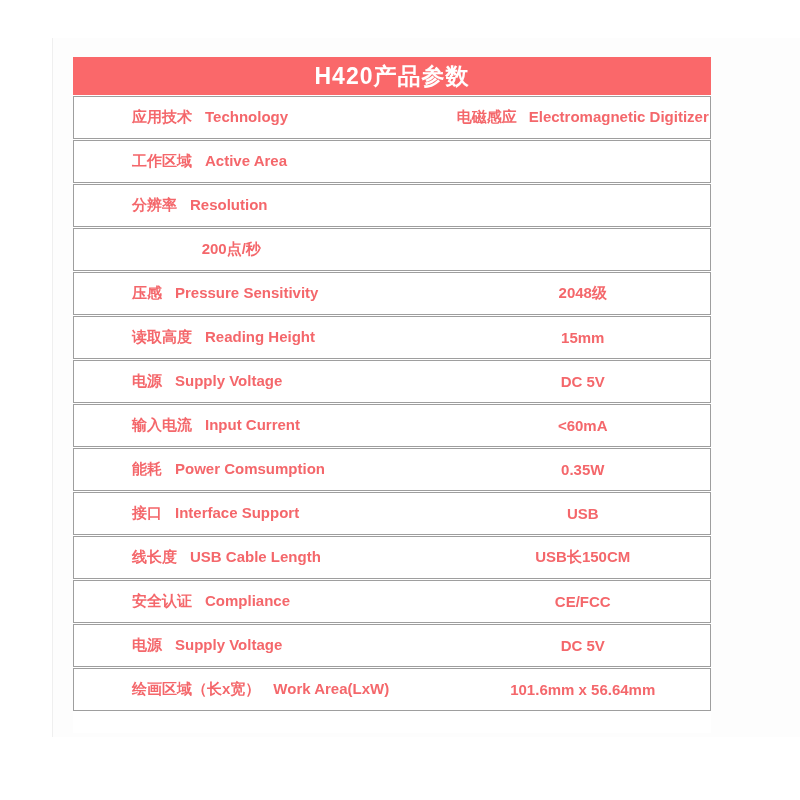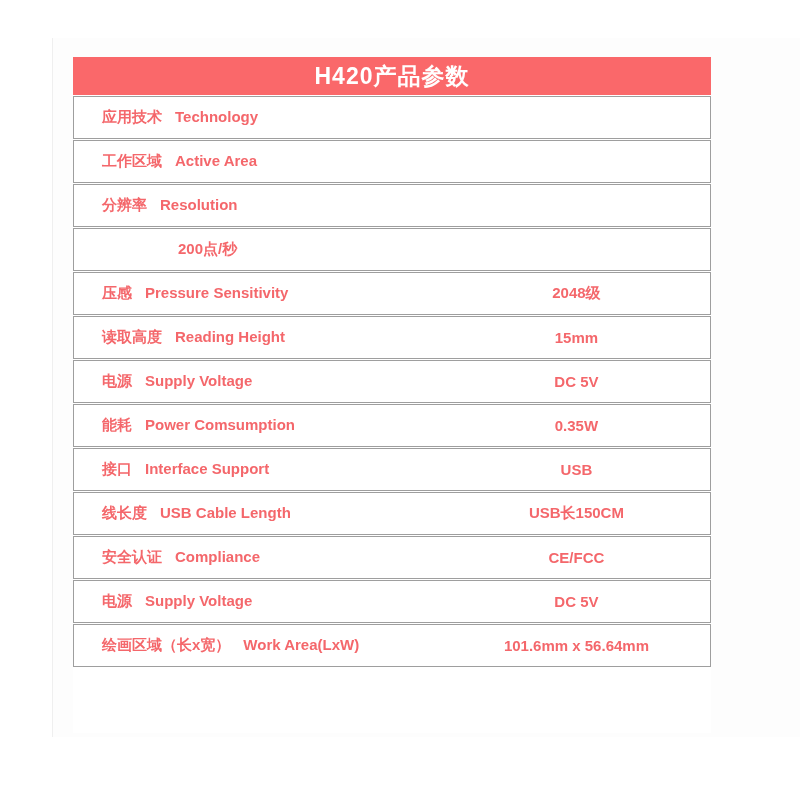--- a/index.html
+++ b/index.html
@@ -48,20 +48,21 @@
   .spec-row {
     box-sizing: border-box;
     width: 100%;
     height: 43px;
     border: 1px solid var(--border-color, #9e9e9e);
     margin-top: 1px;
     display: flex;
     align-items: center;
     white-space: nowrap;
     background: #ffffff;
+    padding-left: 30px;
   }
   .spec-row:first-of-type { margin-top: 0; }
   .cell-label {
     flex: 1 1 auto;
     padding-left: 28px;
     color: var(--row-text, #f4676b);
     font-size: 15px;
     font-weight: 700;
   }
   .cell-label .cn { margin-right: 13px; }
@@ -82,20 +83,23 @@
 <div class="spec-table">
 
   <div class="table-header">
     <span class="header-title">H420产品参数</span>
   </div>
 
   <div class="spec-row">
     <div class="cell-label">
       <span class="cn">应用技术</span><span class="en">Technology</span>
     </div>
+    <div class="cell-value">
+      <span class="cn">电磁感应</span><span class="en">Electromagnetic Digitizer</span>
+    </div>
   </div>
 
   <div class="spec-row">
     <div class="cell-label">
       <span class="cn">工作区域</span><span class="en">Active Area</span>
     </div>
   </div>
 
   <div class="spec-row">
     <div class="cell-label">
@@ -129,20 +133,28 @@
 
   <div class="spec-row">
     <div class="cell-label">
       <span class="cn">电源</span><span class="en">Supply Voltage</span>
     </div>
     <div class="cell-value">
       <span class="cn"></span><span class="en">DC 5V</span>
     </div>
   </div>
 
+  <div class="spec-row">
+    <div class="cell-label">
+      <span class="cn">输入电流</span><span class="en">Input Current</span>
+    </div>
+    <div class="cell-value">
+      <span class="cn"></span><span class="en">&lt;60mA</span>
+    </div>
+  </div>
 
   <div class="spec-row">
     <div class="cell-label">
       <span class="cn">能耗</span><span class="en">Power Comsumption</span>
     </div>
     <div class="cell-value">
       <span class="cn"></span><span class="en">0.35W</span>
     </div>
   </div>
 

